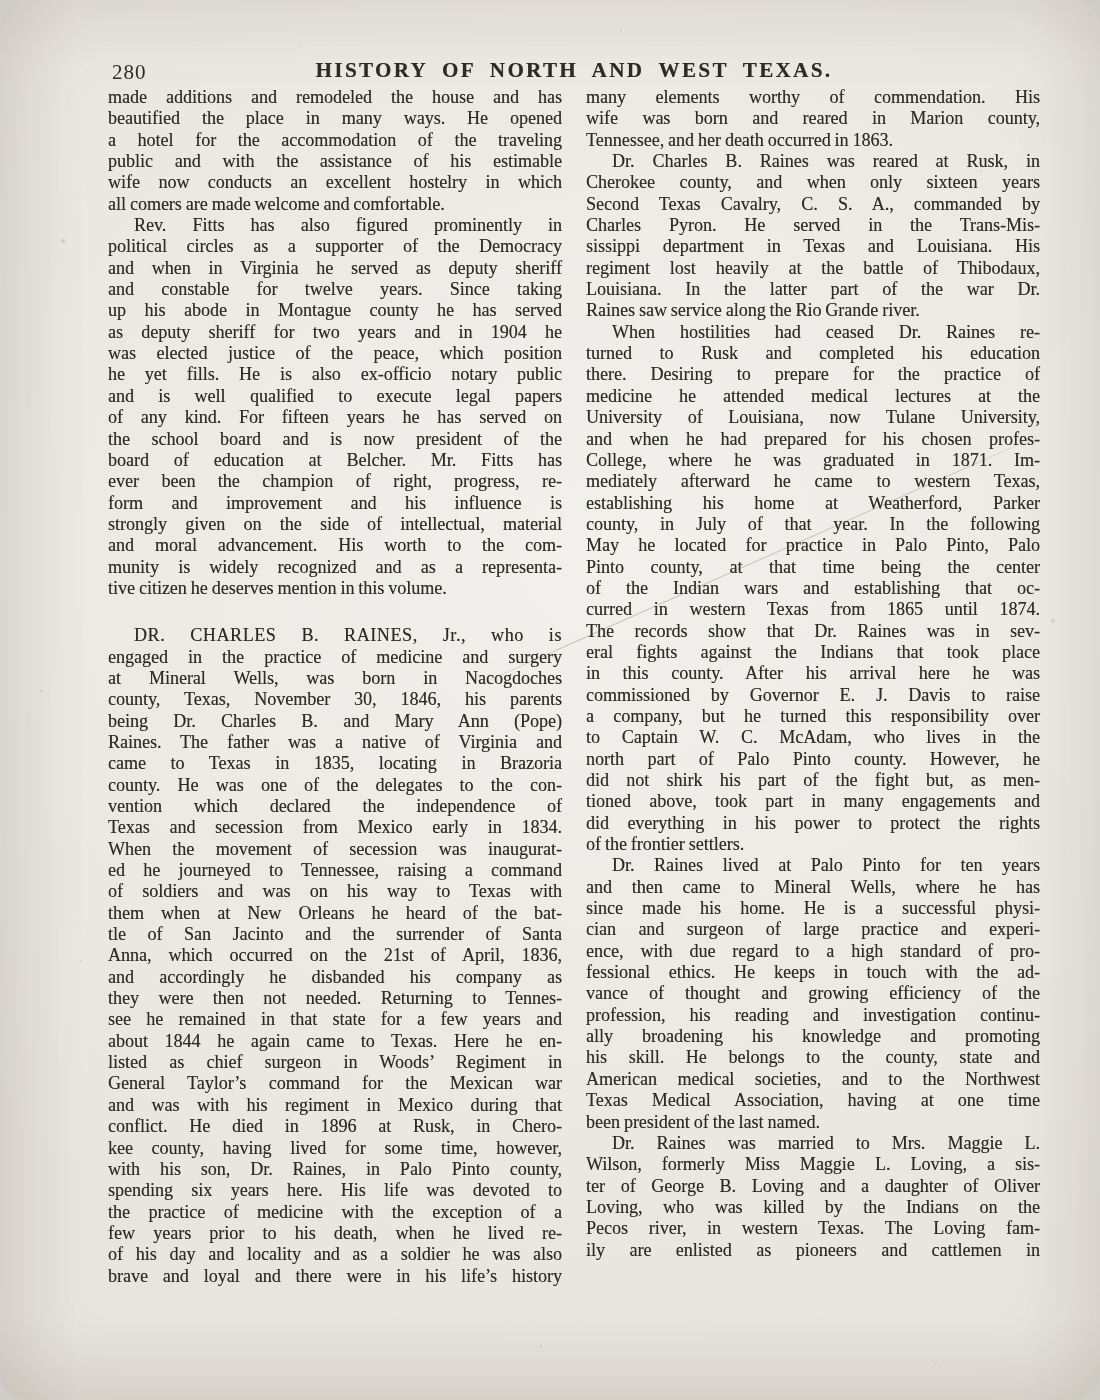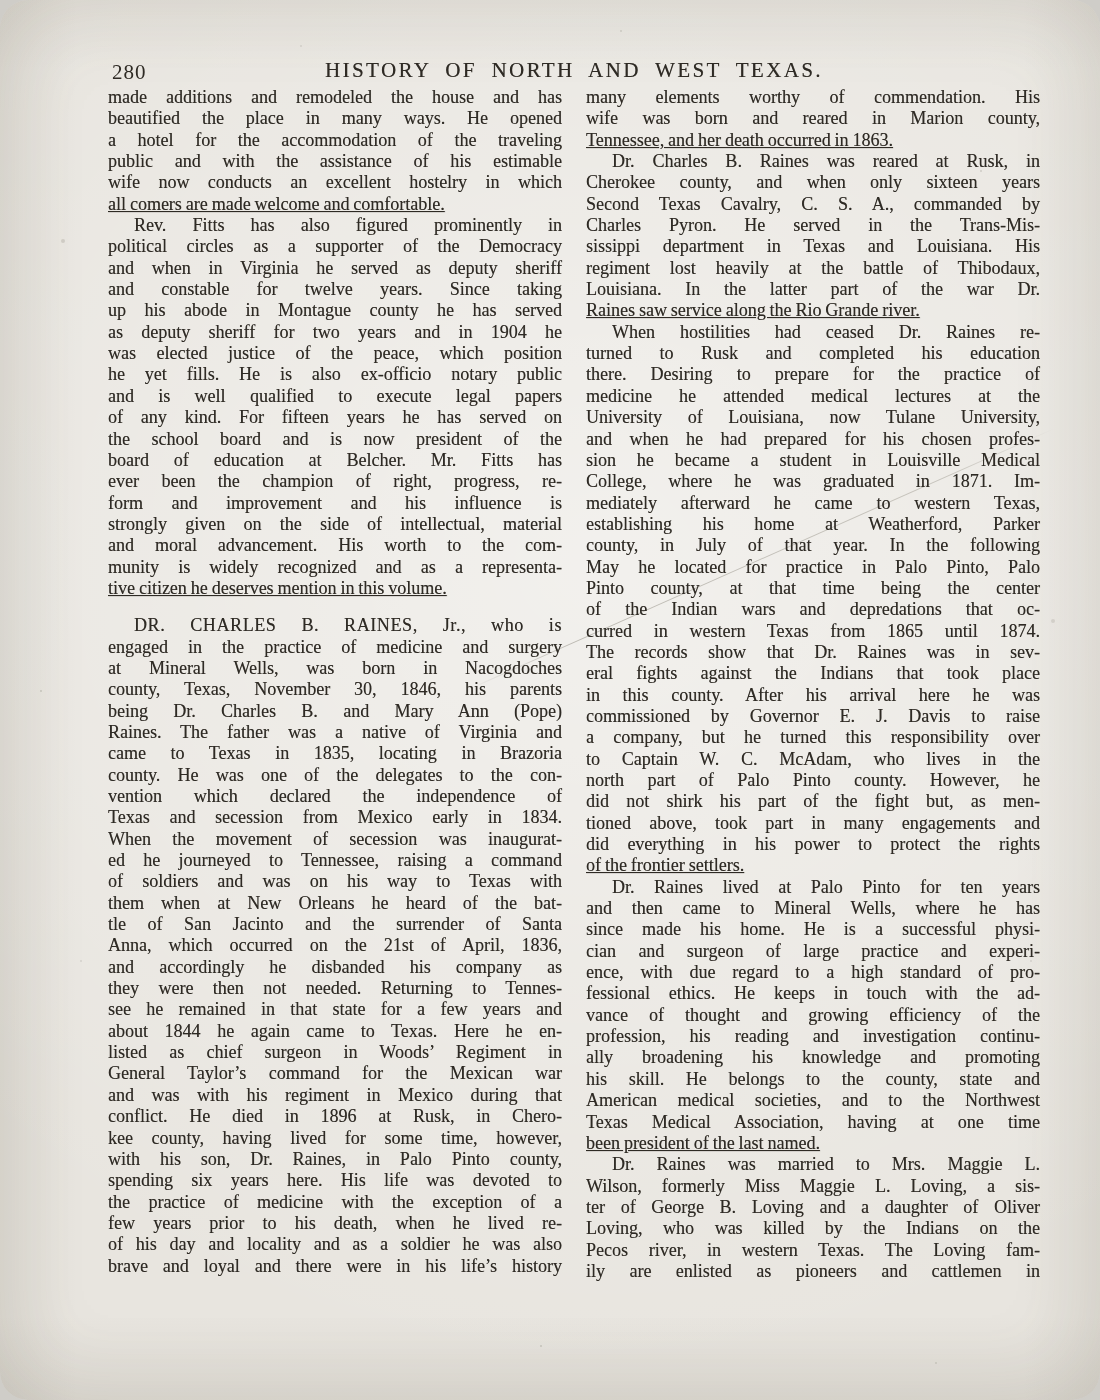--- a/index.html
+++ b/index.html
@@ -17,40 +17,40 @@
     font-family: "Liberation Serif", "DejaVu Serif", serif;
     color: var(--ink, #2e2a24);
     border-radius: 28px;
   }
   .header { position: absolute; top: 58px; left: 108px; width: 932px; height: 28px; }
   .page-number {
     position: absolute; left: 4px; top: 2px;
     font-size: 21px; letter-spacing: 1px;
   }
   .running-title {
-    margin: 0; text-align: center; font-weight: 400;
+    margin: 0; text-align: center; font-weight: 700;
     font-size: 21px; letter-spacing: 2.4px; word-spacing: 7px;
     text-shadow: 0.3px 0.3px 0.3px rgba(46,42,36,0.55);
   }
   .columns {
     position: absolute; top: 87px; left: 108px; width: 932px;
     display: flex; gap: 24px;
   }
   .col { width: 454px; }
   .para { margin: 0; }
-  .para.gap-before { margin-top: 16px; }
+  .para.gap-before { margin-top: 26px; }
   .line {
     font-size: 18px;
     line-height: 21.35px;
     text-align: justify;
     text-align-last: justify;
     word-spacing: -0.6px;
     text-shadow: 0.25px 0.25px 0.3px rgba(46,42,36,0.5);
   }
-  .line.para-end { text-align-last: left; text-decoration: underline; }
+  .line.para-end { text-align-last: left; }
   .line.indent { text-indent: 26px; }
   .line.lead-caps { letter-spacing: 0.6px; }
   .scratch {
     position: absolute; left: 466px; top: 690px; width: 645px; height: 1px;
     transform: rotate(-24deg); transform-origin: left center;
     background: linear-gradient(90deg, rgba(110,105,92,0) 0%, rgba(110,105,92,0.40) 18%, rgba(110,105,92,0.30) 82%, rgba(110,105,92,0) 100%);
   }
   .specks {
     position: absolute; left: 0; top: 0; width: 2px; height: 2px;
     border-radius: 50%; background: transparent;
@@ -161,28 +161,27 @@
           <div class="line">Louisiana. In the latter part of the war Dr.</div>
           <div class="line para-end">Raines saw service along the Rio Grande river.</div>
         </div>
         <div class="para">
           <div class="line indent">When hostilities had ceased Dr. Raines re-</div>
           <div class="line">turned to Rusk and completed his education</div>
           <div class="line">there. Desiring to prepare for the practice of</div>
           <div class="line">medicine he attended medical lectures at the</div>
           <div class="line">University of Louisiana, now Tulane University,</div>
           <div class="line">and when he had prepared for his chosen profes-</div>
-          <div class="line">sion he became a student in Louisville Medical</div>
           <div class="line">College, where he was graduated in 1871. Im-</div>
           <div class="line">mediately afterward he came to western Texas,</div>
           <div class="line">establishing his home at Weatherford, Parker</div>
           <div class="line">county, in July of that year. In the following</div>
           <div class="line">May he located for practice in Palo Pinto, Palo</div>
           <div class="line">Pinto county, at that time being the center</div>
-          <div class="line">of the Indian wars and depredations that oc-</div>
+          <div class="line">of the Indian wars and establishing that oc-</div>
           <div class="line">curred in western Texas from 1865 until 1874.</div>
           <div class="line">The records show that Dr. Raines was in sev-</div>
           <div class="line">eral fights against the Indians that took place</div>
           <div class="line">in this county. After his arrival here he was</div>
           <div class="line">commissioned by Governor E. J. Davis to raise</div>
           <div class="line">a company, but he turned this responsibility over</div>
           <div class="line">to Captain W. C. McAdam, who lives in the</div>
           <div class="line">north part of Palo Pinto county. However, he</div>
           <div class="line">did not shirk his part of the fight but, as men-</div>
           <div class="line">tioned above, took part in many engagements and</div>

